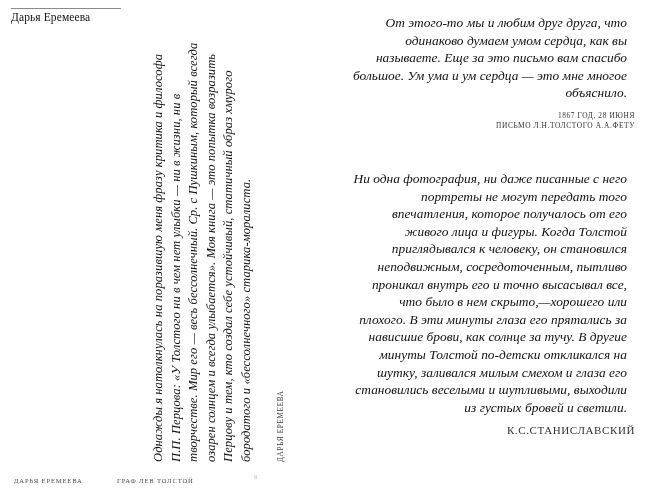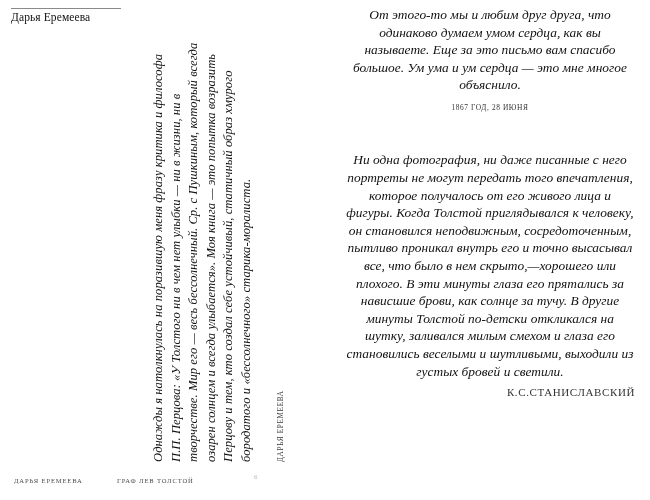--- a/index.html
+++ b/index.html
@@ -88,42 +88,41 @@
     top: 6px;
     width: 290px;
   }
   .quote {
     margin: 0;
   }
   .quote + .quote {
     margin-top: 38px;
   }
   .quote-text {
-    margin: 0;
+    margin: 8px;
     font-style: italic;
     font-size: 13.4px;
     line-height: 17.6px;
     color: #111111;
-    text-align: center;
+    text-align: right;
     letter-spacing: 0.02px;
   }
   .attrib {
     margin-top: 9px;
     text-align: right;
   }
   .attrib-line {
     display: block;
     font-size: 7.4px;
     line-height: 10.5px;
     letter-spacing: 0.6px;
     text-transform: uppercase;
     font-variant: small-caps;
     color: #333333;
     font-style: normal;
-    text-align: center;
   }
   .attrib-tight {
     margin-top: 6px;
   }
   .attrib-single {
     display: block;
     font-size: 11px;
     letter-spacing: 0.6px;
     text-transform: uppercase;
     font-variant: small-caps;
@@ -190,20 +189,21 @@
   </div>
 
   <div class="page page-right">
 
     <div class="quote-area">
 
       <blockquote class="quote">
         <p class="quote-text">От этого-то мы и любим друг друга, что одинаково думаем умом сердца, как вы называете. Еще за это письмо вам спасибо большое. Ум ума и ум сердца — это мне многое объяснило.</p>
         <div class="attrib">
           <span class="attrib-line">1867 год, 28 июня</span>
+          <span class="attrib-line">письмо Л.Н.Толстого А.А.Фету</span>
         </div>
       </blockquote>
 
       <blockquote class="quote">
         <p class="quote-text">Ни одна фотография, ни даже писанные с него портреты не могут передать того впечатления, которое получалось от его живого лица и фигуры. Когда Толстой приглядывался к человеку, он становился неподвижным, сосредоточенным, пытливо проникал внутрь его и точно высасывал все, что было в нем скрыто,—хорошего или плохого. В эти минуты глаза его прятались за нависшие брови, как солнце за тучу. В другие минуты Толстой по-детски откликался на шутку, заливался милым смехом и глаза его становились веселыми и шутливыми, выходили из густых бровей и светили.</p>
         <div class="attrib attrib-tight">
           <span class="attrib-single">К.С.Станиславский</span>
         </div>
       </blockquote>
 

